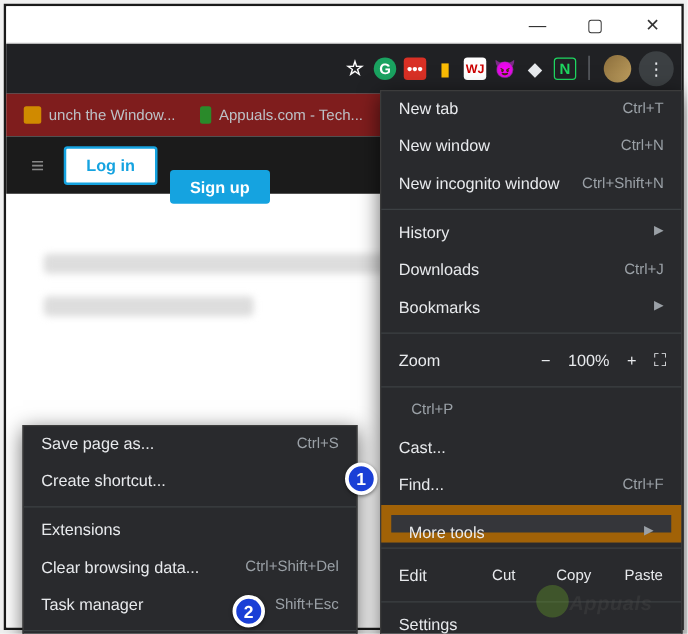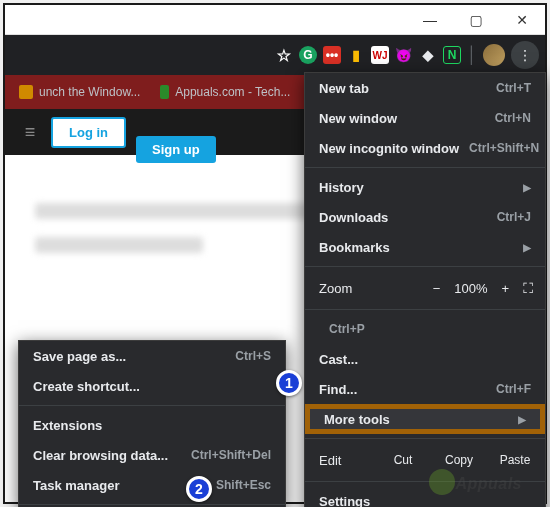--- a/index.html
+++ b/index.html
@@ -30,32 +30,32 @@
   .pagearea { position:relative; background:#fff; height: calc(100% - 30px - 40px - 34px);}
   .darkhdr { height:46px; background:#1b1b1b; display:flex; align-items:center; gap:10px; padding:0 14px;}
   .hamb { width:22px; height:22px; color:#888; font-size:18px; display:flex; align-items:center; justify-content:center;}
   .btn { padding:6px 16px; border-radius:3px; font-size:13px; font-weight:600; cursor:pointer;}
   .btn.login { background:#fff; border:2px solid #15a3e0; color:#15a3e0;}
   .btn.signup { background:#15a3e0; color:#fff;margin-top:35px;}
   .blurcontent { padding:30px 30px; color:#bbb; filter: blur(3px); font-size:18px; line-height:2.4;}
   .blurline { background:#ddd; height:16px; margin:18px 0; border-radius:4px;}
   
   .menu { position:absolute; right:4px; top:72px; width:242px; background:#292a2d; color:#e8eaed; font-size:13px; box-shadow:0 4px 16px rgba(0,0,0,0.6); z-index:20; border:1px solid #3c3c3c;}
-  .mi { display:flex; align-items:center; padding:6px 14px; height:30px; white-space:nowrap;font-weight:bold;}
+  .mi { display:flex; padding:6px 14px; height:30px; white-space:nowrap;}
   .mi .lbl { flex:1;}
   .mi .sc { color:#9aa0a6; font-size:12px; margin-left:10px;}
   .mi .arrow { color:#9aa0a6; font-size:10px; margin-left:6px;}
   .sep { height:1px; background:#3c4043; margin:4px 0;}
   .zoomrow { display:flex; align-items:center; padding:4px 14px; height:34px;}
   .zoomrow .lbl { flex:1;}
   .zoomctl { display:flex; align-items:center; gap:14px; color:#e8eaed;}
   .editrow { display:flex; align-items:center; padding:4px 14px; height:34px; gap:24px;}
   .editrow .lbl { width:44px;}
   .editrow .ebtn { flex:1; text-align:center; font-size:12px;}
-  .mi.highlight { border:5px solid #a16207; background:#35363a;}
+  .mi.highlight { border:8px solid #a16207; background:#35363a;}
   
   .submenu { position:absolute; left:18px; top:340px; width:268px; background:#292a2d; color:#e8eaed; font-size:13px; box-shadow:0 4px 16px rgba(0,0,0,0.6); z-index:19; border:1px solid #3c3c3c;}
   
   .badge { position:absolute; width:26px; height:26px; border-radius:50%; background:#1a3fd6; border:3px solid #fff; color:#fff; font-weight:bold; font-size:14px; display:flex; align-items:center; justify-content:center; z-index:30; box-shadow:0 1px 3px rgba(0,0,0,0.5);}
   .badge1 { right:248px; top:370px;}
   .badge2 { left:186px; top:476px;}
   
   .wm { position:absolute; right:28px; bottom:14px; font-size:16px; font-style:italic; font-weight:bold; color:#4a4a4a; opacity:0.35; z-index:25; letter-spacing:0.5px;}
   .wm .gob { display:inline-block; width:26px; height:26px; background:#6aa52a; border-radius:50% 50% 50% 50%; position:relative; top:6px; margin-right:-4px;}
   .fs-icon { font-size:14px; letter-spacing:-2px;}

